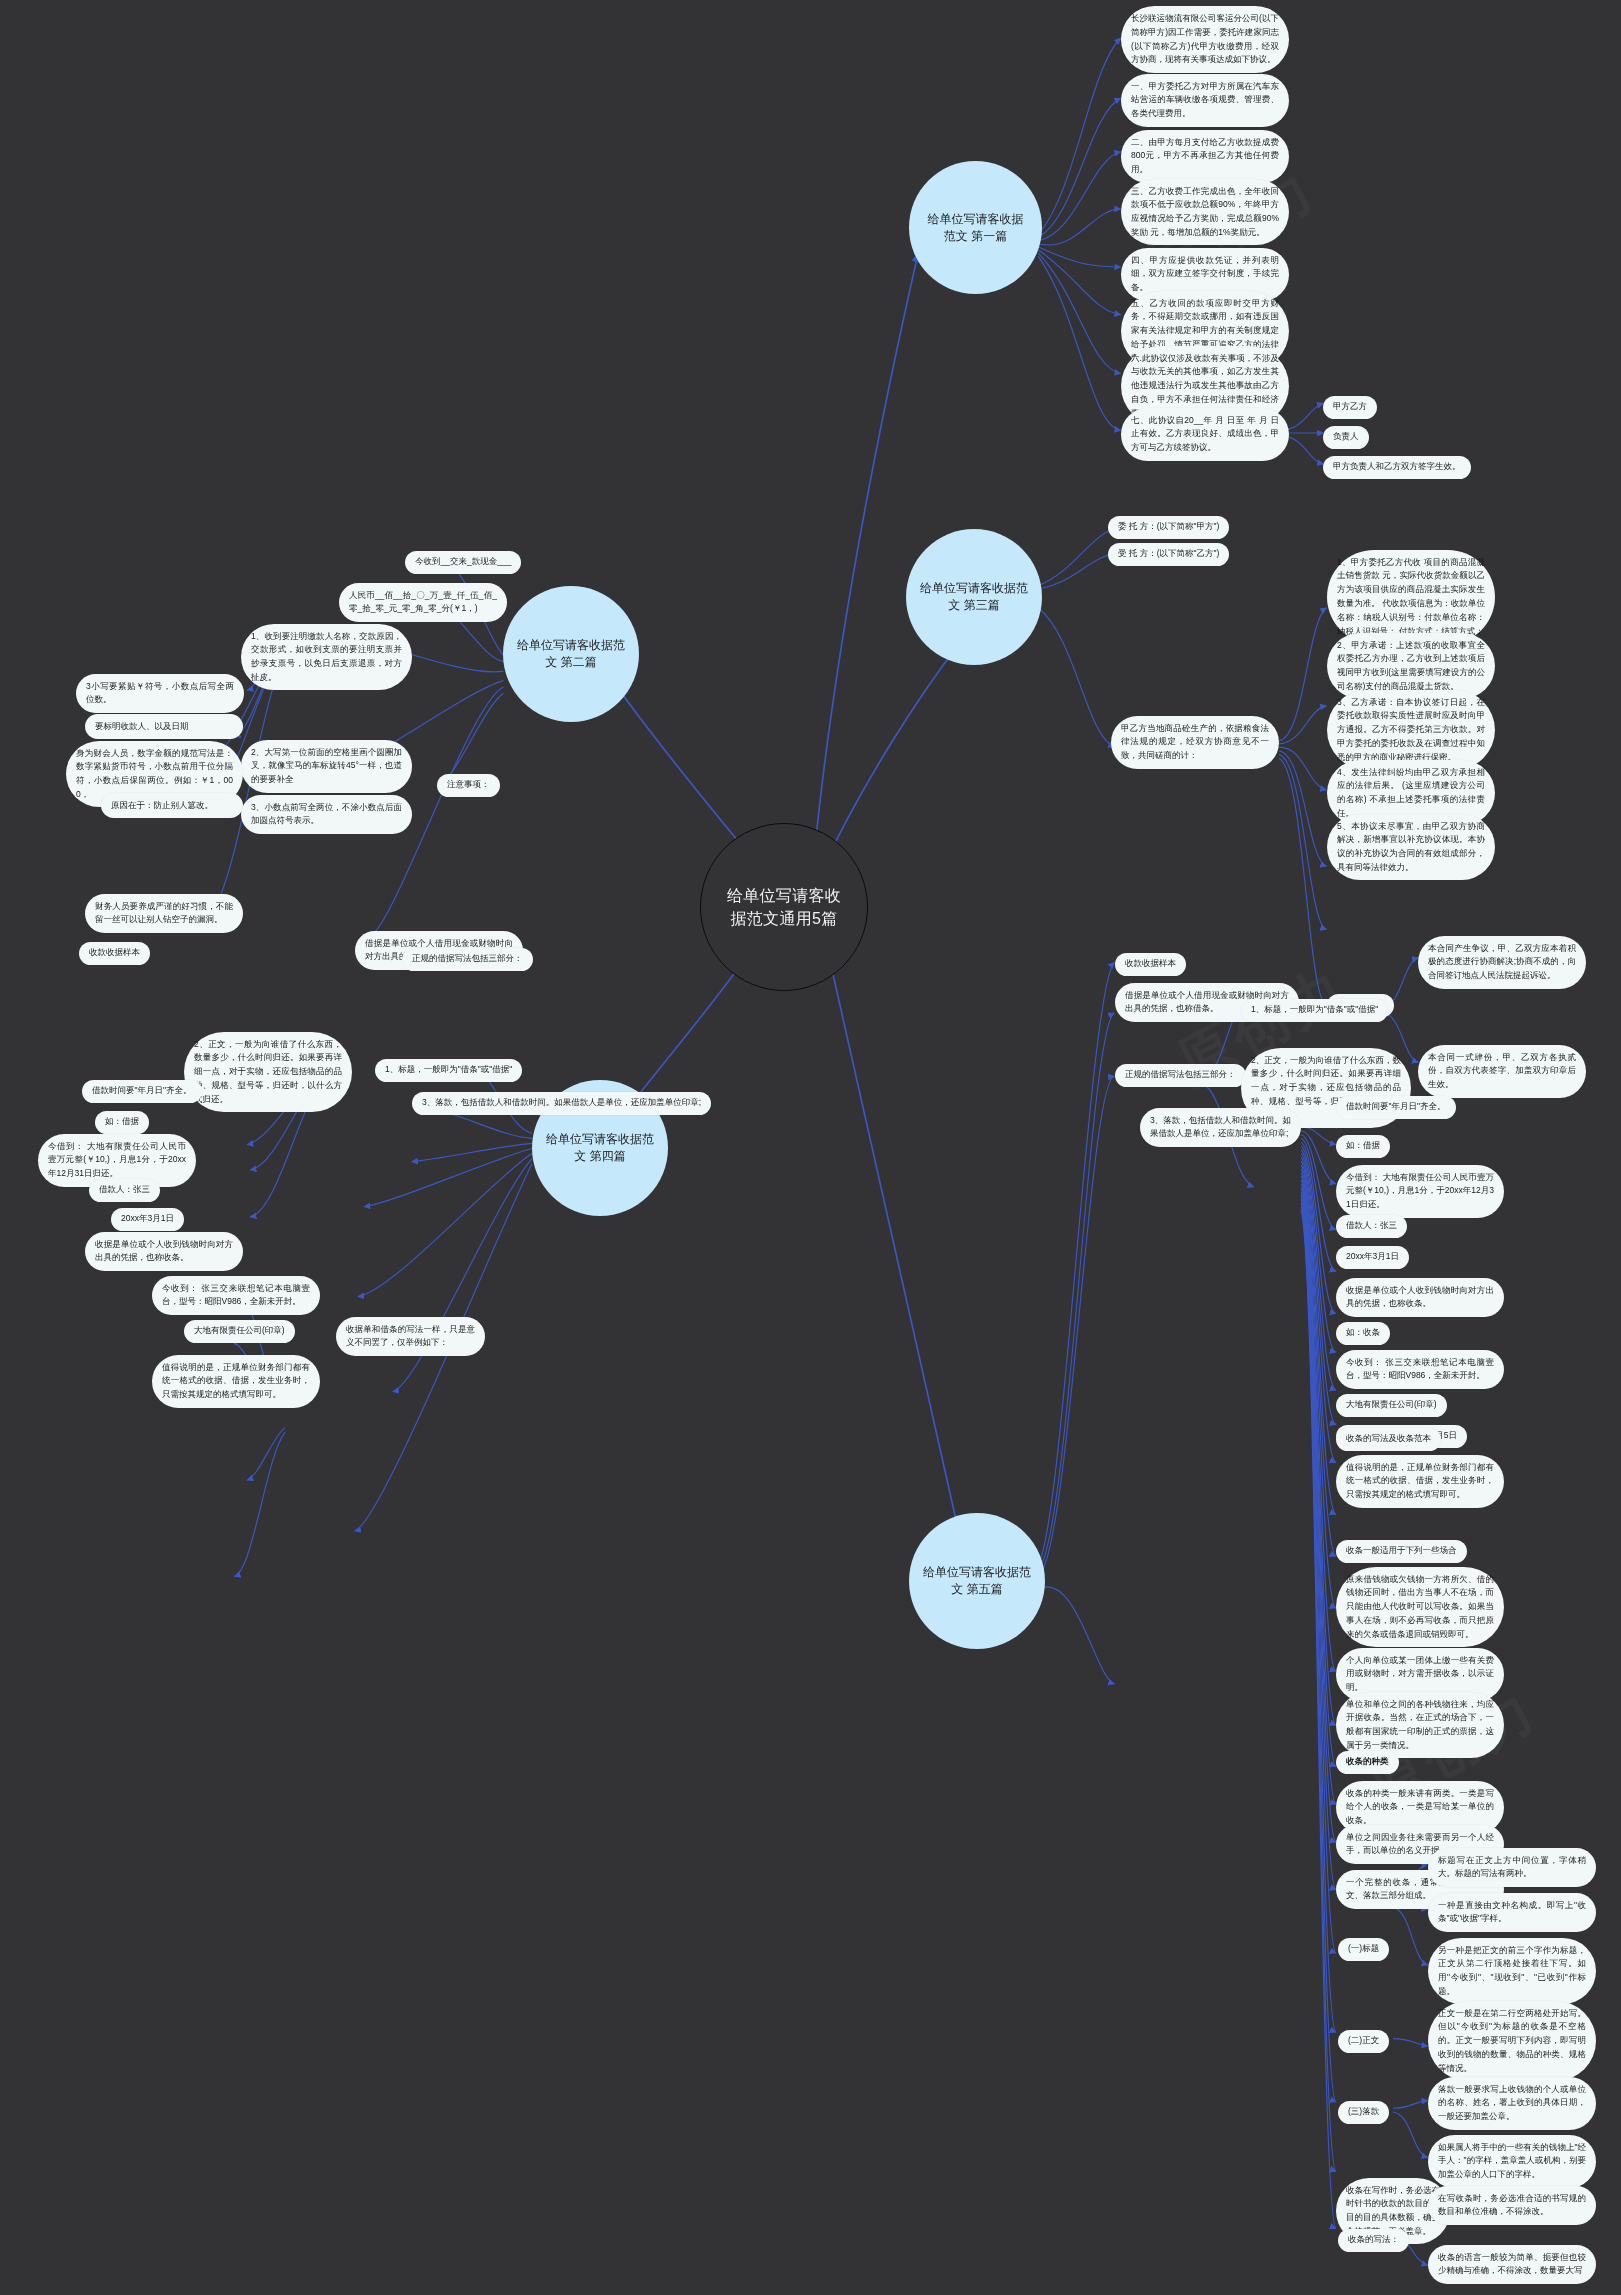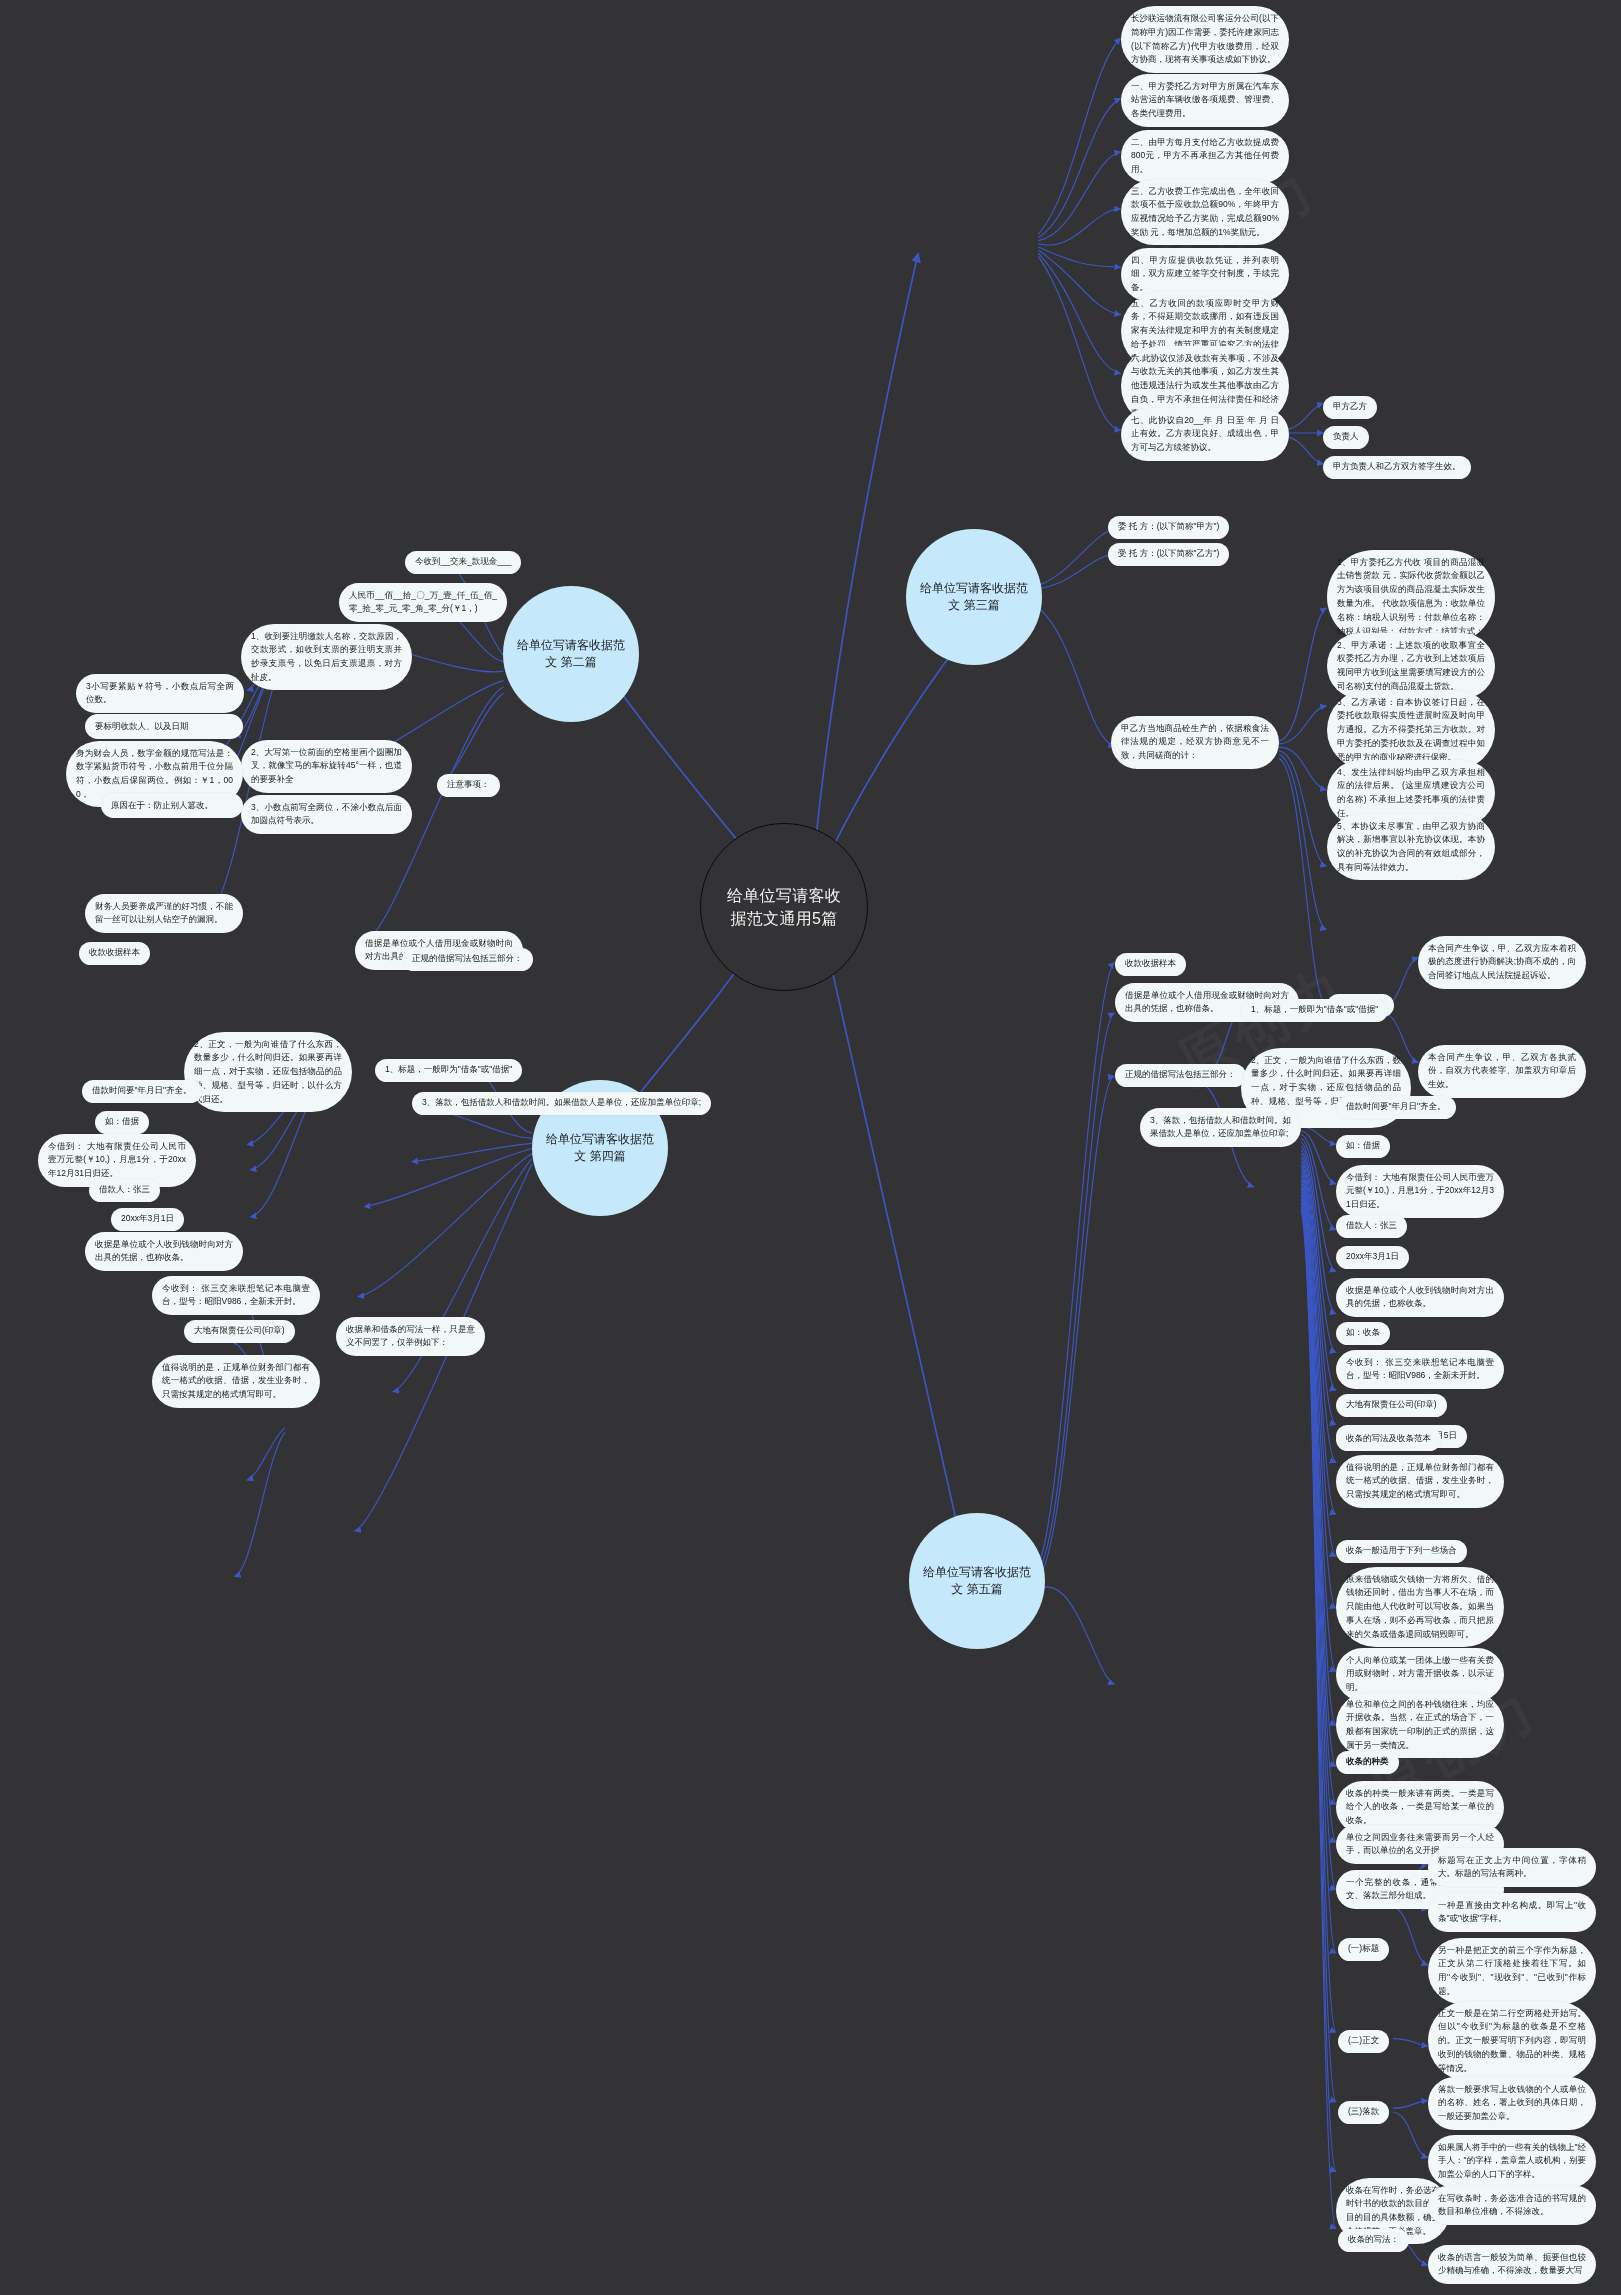--- a/index.html
+++ b/index.html
@@ -195,20 +195,21 @@
       <path d="M2200,3220 C2230,3220 2230,3228 2255,3232"></path>
       <path d="M2200,3330 C2230,3330 2230,3320 2255,3318"></path>
       <path d="M2200,3336 C2230,3340 2230,3400 2255,3408"></path>
       <path d="M2200,3525 C2230,3525 2230,3490 2255,3484"></path>
       <path d="M2200,3532 C2230,3535 2230,3570 2255,3578"></path>
     </g>
   </svg>
 
   <div class="root-node" style="left:700px; top:823px; width:168px; height:168px;">给单位写请客收据范文通用5篇</div>
 
+  <div class="branch-node" style="left:909px; top:161px; width:133px; height:133px;">给单位写请客收据范文 第一篇</div>
   <div class="branch-node" style="left:906px; top:529px; width:136px; height:136px;">给单位写请客收据范文 第三篇</div>
   <div class="branch-node" style="left:503px; top:586px; width:136px; height:136px;">给单位写请客收据范文 第二篇</div>
   <div class="branch-node" style="left:909px; top:1513px; width:136px; height:136px;">给单位写请客收据范文 第五篇</div>
   <div class="branch-node" style="left:532px; top:1080px; width:136px; height:136px;">给单位写请客收据范文 第四篇</div>
 
   <div class="leaf" style="left:1121px; top:6.3px; width:168px;">长沙联运物流有限公司客运分公司(以下简称甲方)因工作需要，委托许建家同志(以下简称乙方)代甲方收缴费用，经双方协商，现将有关事项达成如下协议。</div>
   <div class="leaf" style="left:1121px; top:74px; width:168px;">一、甲方委托乙方对甲方所属在汽车东站营运的车辆收缴各项规费、管理费、各类代理费用。</div>
   <div class="leaf" style="left:1121px; top:130px; width:168px;">二、由甲方每月支付给乙方收款提成费800元，甲方不再承担乙方其他任何费用。</div>
   <div class="leaf" style="left:1121px; top:179px; width:168px;">三、乙方收费工作完成出色，全年收回款项不低于应收款总额90%，年终甲方应视情况给予乙方奖励，完成总额90%奖励 元，每增加总额的1%奖励元。</div>
   <div class="leaf" style="left:1121px; top:248px; width:168px;">四、甲方应提供收款凭证，并列表明细，双方应建立签字交付制度，手续完备。</div>
@@ -234,21 +235,21 @@
   <div class="leaf short" style="left:1108px; top:516px;">委 托 方：(以下简称"甲方")</div>
   <div class="leaf short" style="left:1108px; top:543px;">受 托 方：(以下简称"乙方")</div>
   <div class="leaf" style="left:1111px; top:716px; width:168px;">甲乙方当地商品砼生产的，依据粮食法律法规的规定，经双方协商意见不一致，共同磋商的计：</div>
   <div class="leaf" style="left:1327px; top:550px; width:168px;">1、甲方委托乙方代收 项目的商品混凝土销售货款 元，实际代收货款金额以乙方为该项目供应的商品混凝土实际发生数量为准。 代收款项信息为：收款单位名称：纳税人识别号：付款单位名称： 纳税人识别号： 付款方式：结算方式：</div>
   <div class="leaf" style="left:1327px; top:633px; width:168px;">2、甲方承诺：上述款项的收取事宜全权委托乙方办理，乙方收到上述款项后视同甲方收到(这里需要填写建设方的公司名称)支付的商品混凝土货款。</div>
   <div class="leaf" style="left:1327px; top:690px; width:168px;">3、乙方承诺：自本协议签订日起，在委托收款取得实质性进展时应及时向甲方通报。乙方不得委托第三方收款。对甲方委托的委托收款及在调查过程中知悉的甲方的商业秘密进行保密。</div>
   <div class="leaf" style="left:1327px; top:760px; width:168px;">4、发生法律纠纷均由甲乙双方承担相应的法律后果。 (这里应填建设方公司的名称) 不承担上述委托事项的法律责任。</div>
   <div class="leaf" style="left:1327px; top:814px; width:168px;">5、本协议未尽事宜，由甲乙双方协商解决，新增事宜以补充协议体现。本协议的补充协议为合同的有效组成部分，具有同等法律效力。</div>
   <div class="leaf short" style="left:1327px; top:994px;">6、争议解决</div>
   <div class="leaf" style="left:1418px; top:936px; width:168px;">本合同产生争议，甲、乙双方应本着积极的态度进行协商解决;协商不成的，向合同签订地点人民法院提起诉讼。</div>
-  <div class="leaf" style="left:1418px; top:1045px; width:168px;">本合同产生争议，甲、乙双方各执贰份，自双方代表签字、加盖双方印章后生效。</div>
+  <div class="leaf" style="left:1418px; top:1045px; width:168px;">本合同一式肆份，甲、乙双方各执贰份，自双方代表签字、加盖双方印章后生效。</div>
 
   <div class="leaf" style="left:355px; top:931px; width:168px;">借据是单位或个人借用现金或财物时向对方出具的凭据，也称借条。</div>
   <div class="leaf short" style="left:375px; top:1059px;">1、标题，一般即为"借条"或"借据"</div>
   <div class="leaf" style="left:184px; top:1032px; width:168px;">2、正文，一般为向谁借了什么东西，数量多少，什么时间归还。如果要再详细一点，对于实物，还应包括物品的品种、规格、型号等，归还时，以什么方式归还。</div>
   <div class="leaf short" style="left:82px; top:1080px;">借款时间要"年月日"齐全。</div>
   <div class="leaf short" style="left:95px; top:1111px;">如：借据</div>
   <div class="leaf" style="left:38px; top:1134px; width:158px;">今借到： 大地有限责任公司人民币壹万元整(￥10,)，月息1分，于20xx年12月31日归还。</div>
   <div class="leaf short" style="left:89px; top:1179px;">借款人：张三</div>
   <div class="leaf short" style="left:111px; top:1208px;">20xx年3月1日</div>
   <div class="leaf" style="left:85px; top:1232px; width:158px;">收据是单位或个人收到钱物时向对方出具的凭据，也称收条。</div>

